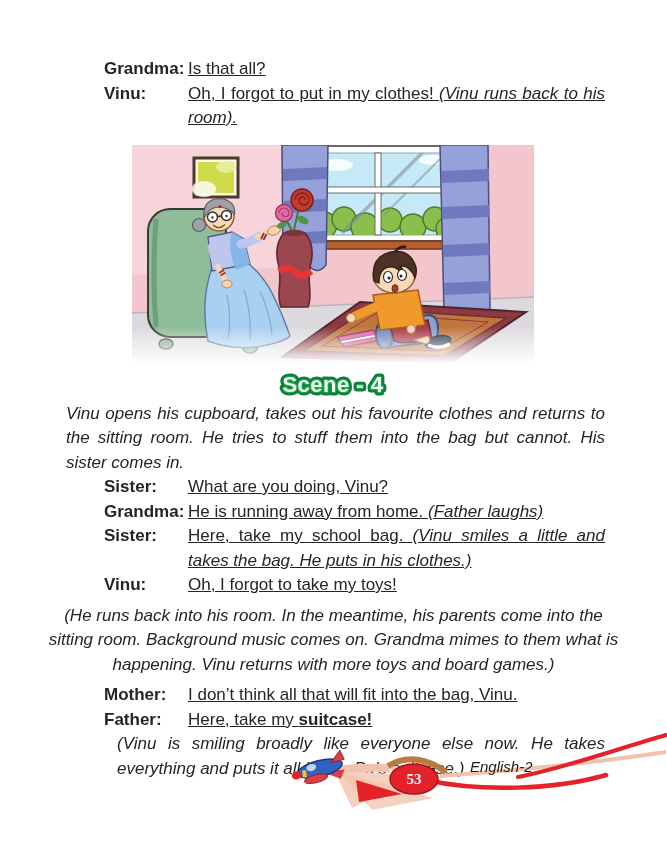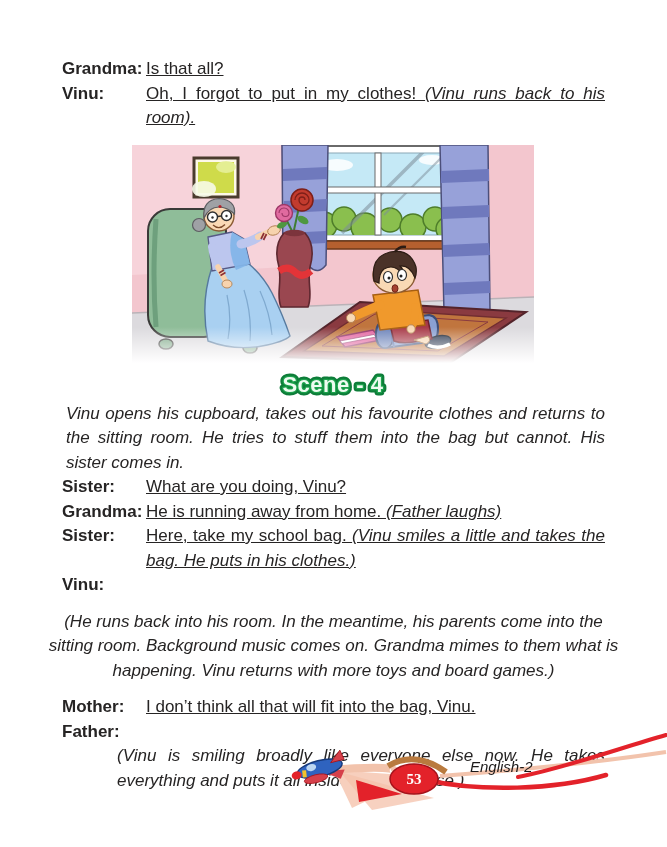--- a/index.html
+++ b/index.html
@@ -3,31 +3,31 @@
 <meta charset="utf-8">
 <style>
   html,body{margin:0;padding:0;background:#ffffff;}
   body{
     width:667px;height:847px;position:relative;overflow:hidden;
     font-family:"Liberation Sans",sans-serif;
     font-size:17px;color:#262424;line-height:24.5px;
   }
   .content{padding:57px 62px 0 62px;}
   .drow{display:flex;}
-  .speaker{width:84px;flex-shrink:0;font-weight:bold;}
+  .speaker{width:84px;flex-shrink:0;font-weight:bold;margin-left:42px;}
   .speech{flex:1;text-align:justify;text-decoration:underline;}
   .it{font-style:italic;}
   .bd{font-weight:bold;}
   figure.scene{margin:14px 0 0 70px;width:402px;height:218px;}
   .scene-heading{display:block;margin:6px auto 1px auto;}
   .scene-txt{font-family:"Liberation Sans",sans-serif;font-weight:bold;font-size:22px;letter-spacing:.5px;}
   .scene-back{fill:#0d7d39;stroke:#0d7d39;stroke-width:7;paint-order:stroke;stroke-linejoin:round;}
   .scene-front{fill:#eefcf1;stroke:#1ca24c;stroke-width:2.6;paint-order:stroke;stroke-linejoin:round;}
   .narration{margin:1px 0 0 4px;font-style:italic;text-align:justify;}
-  .stage-wide{margin:12px -20px;font-style:italic;text-align:center;}
+  .stage-wide{margin:6px -20px;font-style:italic;text-align:center;}
   .stage-mother{margin-left:66px;font-style:italic;}
   .stage-father{margin-left:55px;font-style:italic;text-align:justify;}
   .footer-art{position:absolute;left:0;top:728px;width:667px;height:119px;}
   .booktitle{font-family:"Liberation Sans",sans-serif;font-style:italic;font-size:15px;fill:#1c1a1a;}
   .pagenum{font-family:"Liberation Serif",serif;font-weight:bold;font-size:15px;fill:#ffffff;}
 </style>
 </head>
 <body>
 
 <div class="content">
@@ -204,31 +204,33 @@
   <div class="drow">
     <span class="speaker">Grandma:</span>
     <span class="speech"><span>He is running away from home. </span><span class="it">(Father laughs)</span></span>
   </div>
   <div class="drow">
     <span class="speaker">Sister:</span>
     <span class="speech"><span>Here, take my school bag. </span><span class="it">(Vinu smiles a little and takes the bag. He puts in his clothes.)</span></span>
   </div>
   <div class="drow">
     <span class="speaker">Vinu:</span>
+    <span class="speech"><span>Oh, I forgot to take my toys!</span></span>
   </div>
 
   <p class="stage-wide">(He runs back into his room. In the meantime, his parents come into the sitting room. Background music comes on. Grandma mimes to them what is happening. Vinu returns with more toys and board games.)</p>
 
   <div class="drow">
     <span class="speaker">Mother:</span>
     <span class="speech"><span>I don’t think all that will fit into the bag, Vinu.</span></span>
   </div>
 
   <div class="drow">
     <span class="speaker">Father:</span>
+    <span class="speech"><span>Here, take my </span><span class="bd">suitcase!</span></span>
   </div>
   <div class="stage-father">(Vinu is smiling broadly like everyone else now. He takes everything and puts it all inside Pa’s suitcase.)</div>
 
 </div>
 
 <svg class="footer-art" viewBox="0 0 667 119">
 
   <polygon points="334,42 418,48 352,80" fill="#f7cfbd"></polygon>
   <polygon points="340,44 434,70 372,82" fill="#f4c2ab" opacity="0.75"></polygon>
   <polygon points="356,52 402,66 359,74" fill="#e3222a"></polygon>

